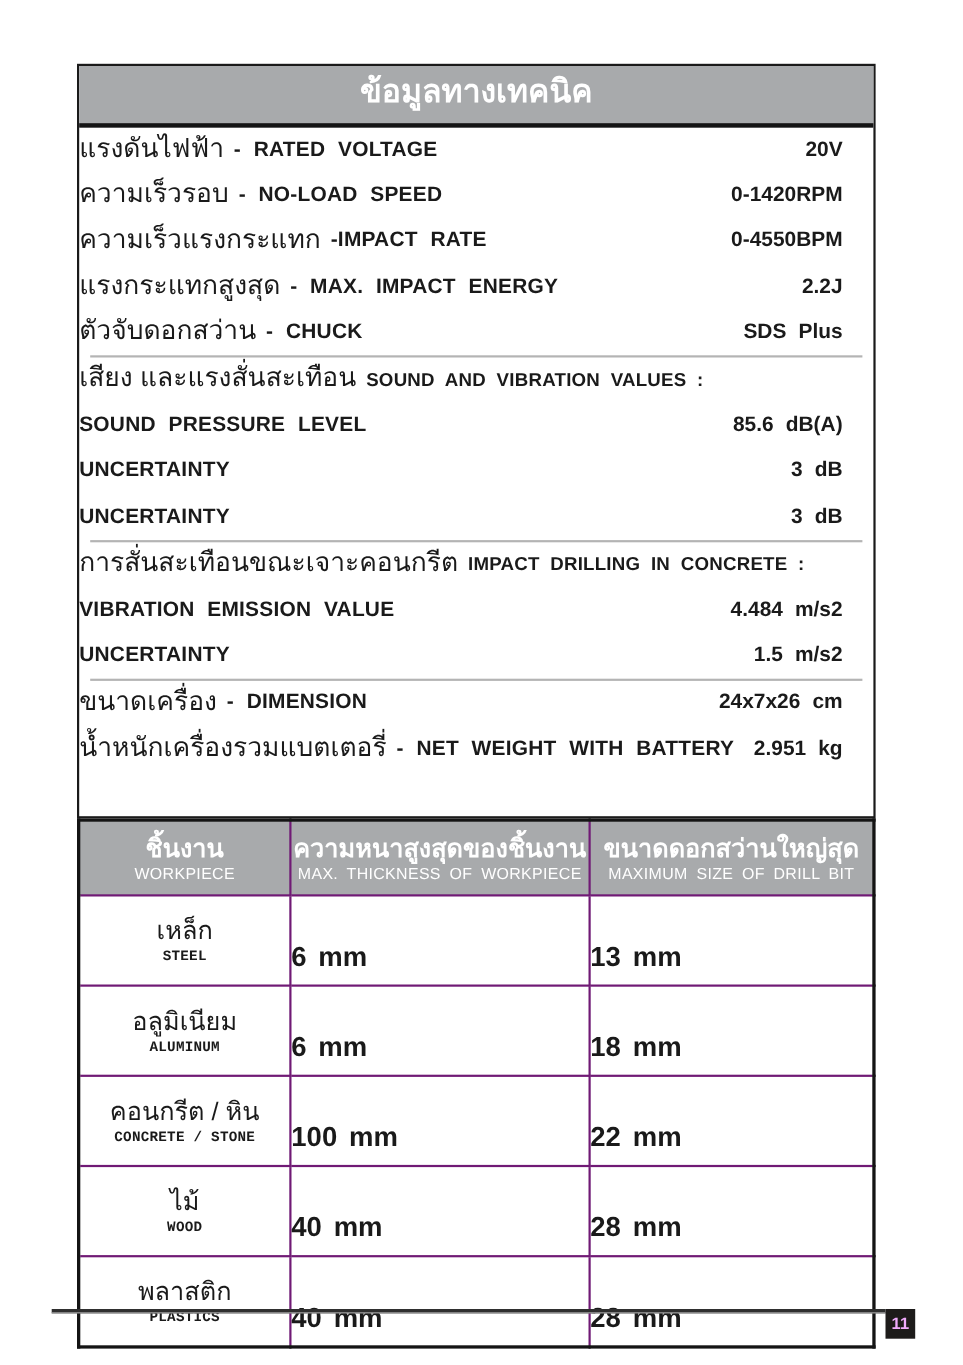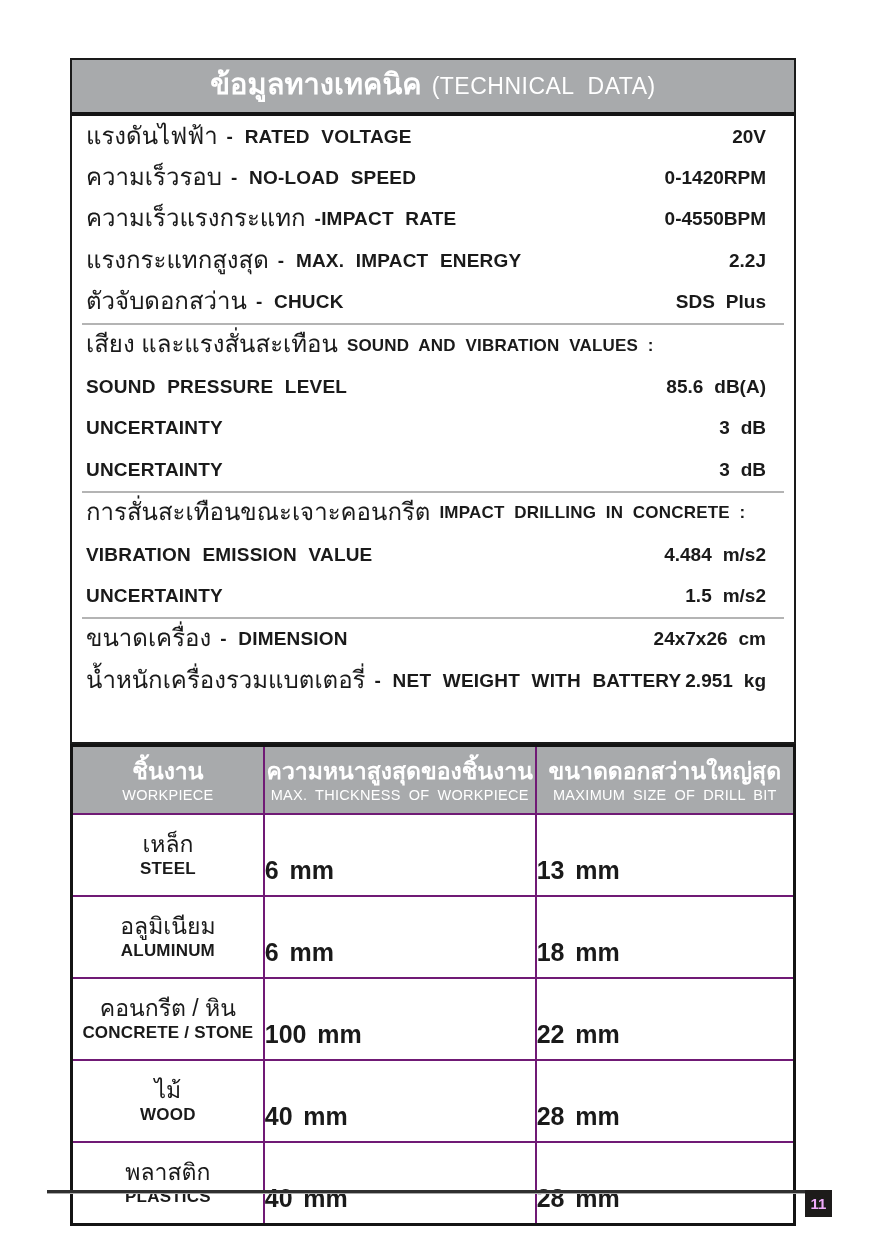--- a/index.html
+++ b/index.html
@@ -46,21 +46,21 @@
   }
   .spec-list {
     display: flex;
     flex-direction: column;
   }
   .spec-row {
     height: 41.4px;
     display: flex;
     align-items: center;
     justify-content: space-between;
-    padding-left: 14px;
+    padding-left: 0;
     padding-right: 28px;
   }
   .spec-label { display: flex; align-items: center; white-space: nowrap; }
   .spec-label .th {
     font-size: 24px;
     line-height: 1.1;
     margin-right: 9px;
     padding-bottom: 2px;
   }
   .spec-label .th:empty { display: none; margin: 0; }
@@ -125,24 +125,25 @@
     text-align: center;
     vertical-align: middle;
   }
   .drill-table td.material .mat-th {
     display: block;
     font-size: 23px;
     line-height: 1.2;
   }
   .drill-table td.material .mat-en {
     display: block;
-    font-size: 17px;
+    font-size: 13px;
     font-weight: 700;
     letter-spacing: 0.2px;
     margin-top: 1px;
+    font-family: Liberation Mono, monospace;
   }
   .drill-table td.value {
     vertical-align: bottom;
     font-size: 25px;
     font-weight: 700;
     padding-bottom: 10px;
     word-spacing: 0.15em;
   }
 
   
@@ -167,21 +168,20 @@
   }
 </style>
 </head>
 <body>
 
 <div class="page">
 
   <section class="tech-box">
     <header class="tech-header">
       <span class="title-th">ข้อมูลทางเทคนิค</span>
-      <span class="title-en">(TECHNICAL DATA)</span>
     </header>
 
     <div class="spec-list">
 
       <div class="spec-row">
         <div class="spec-label">
           <span class="th">แรงดันไฟฟ้า</span>
           <span class="en">- RATED VOLTAGE</span>
         </div>
         <div class="spec-value">20V</div>

